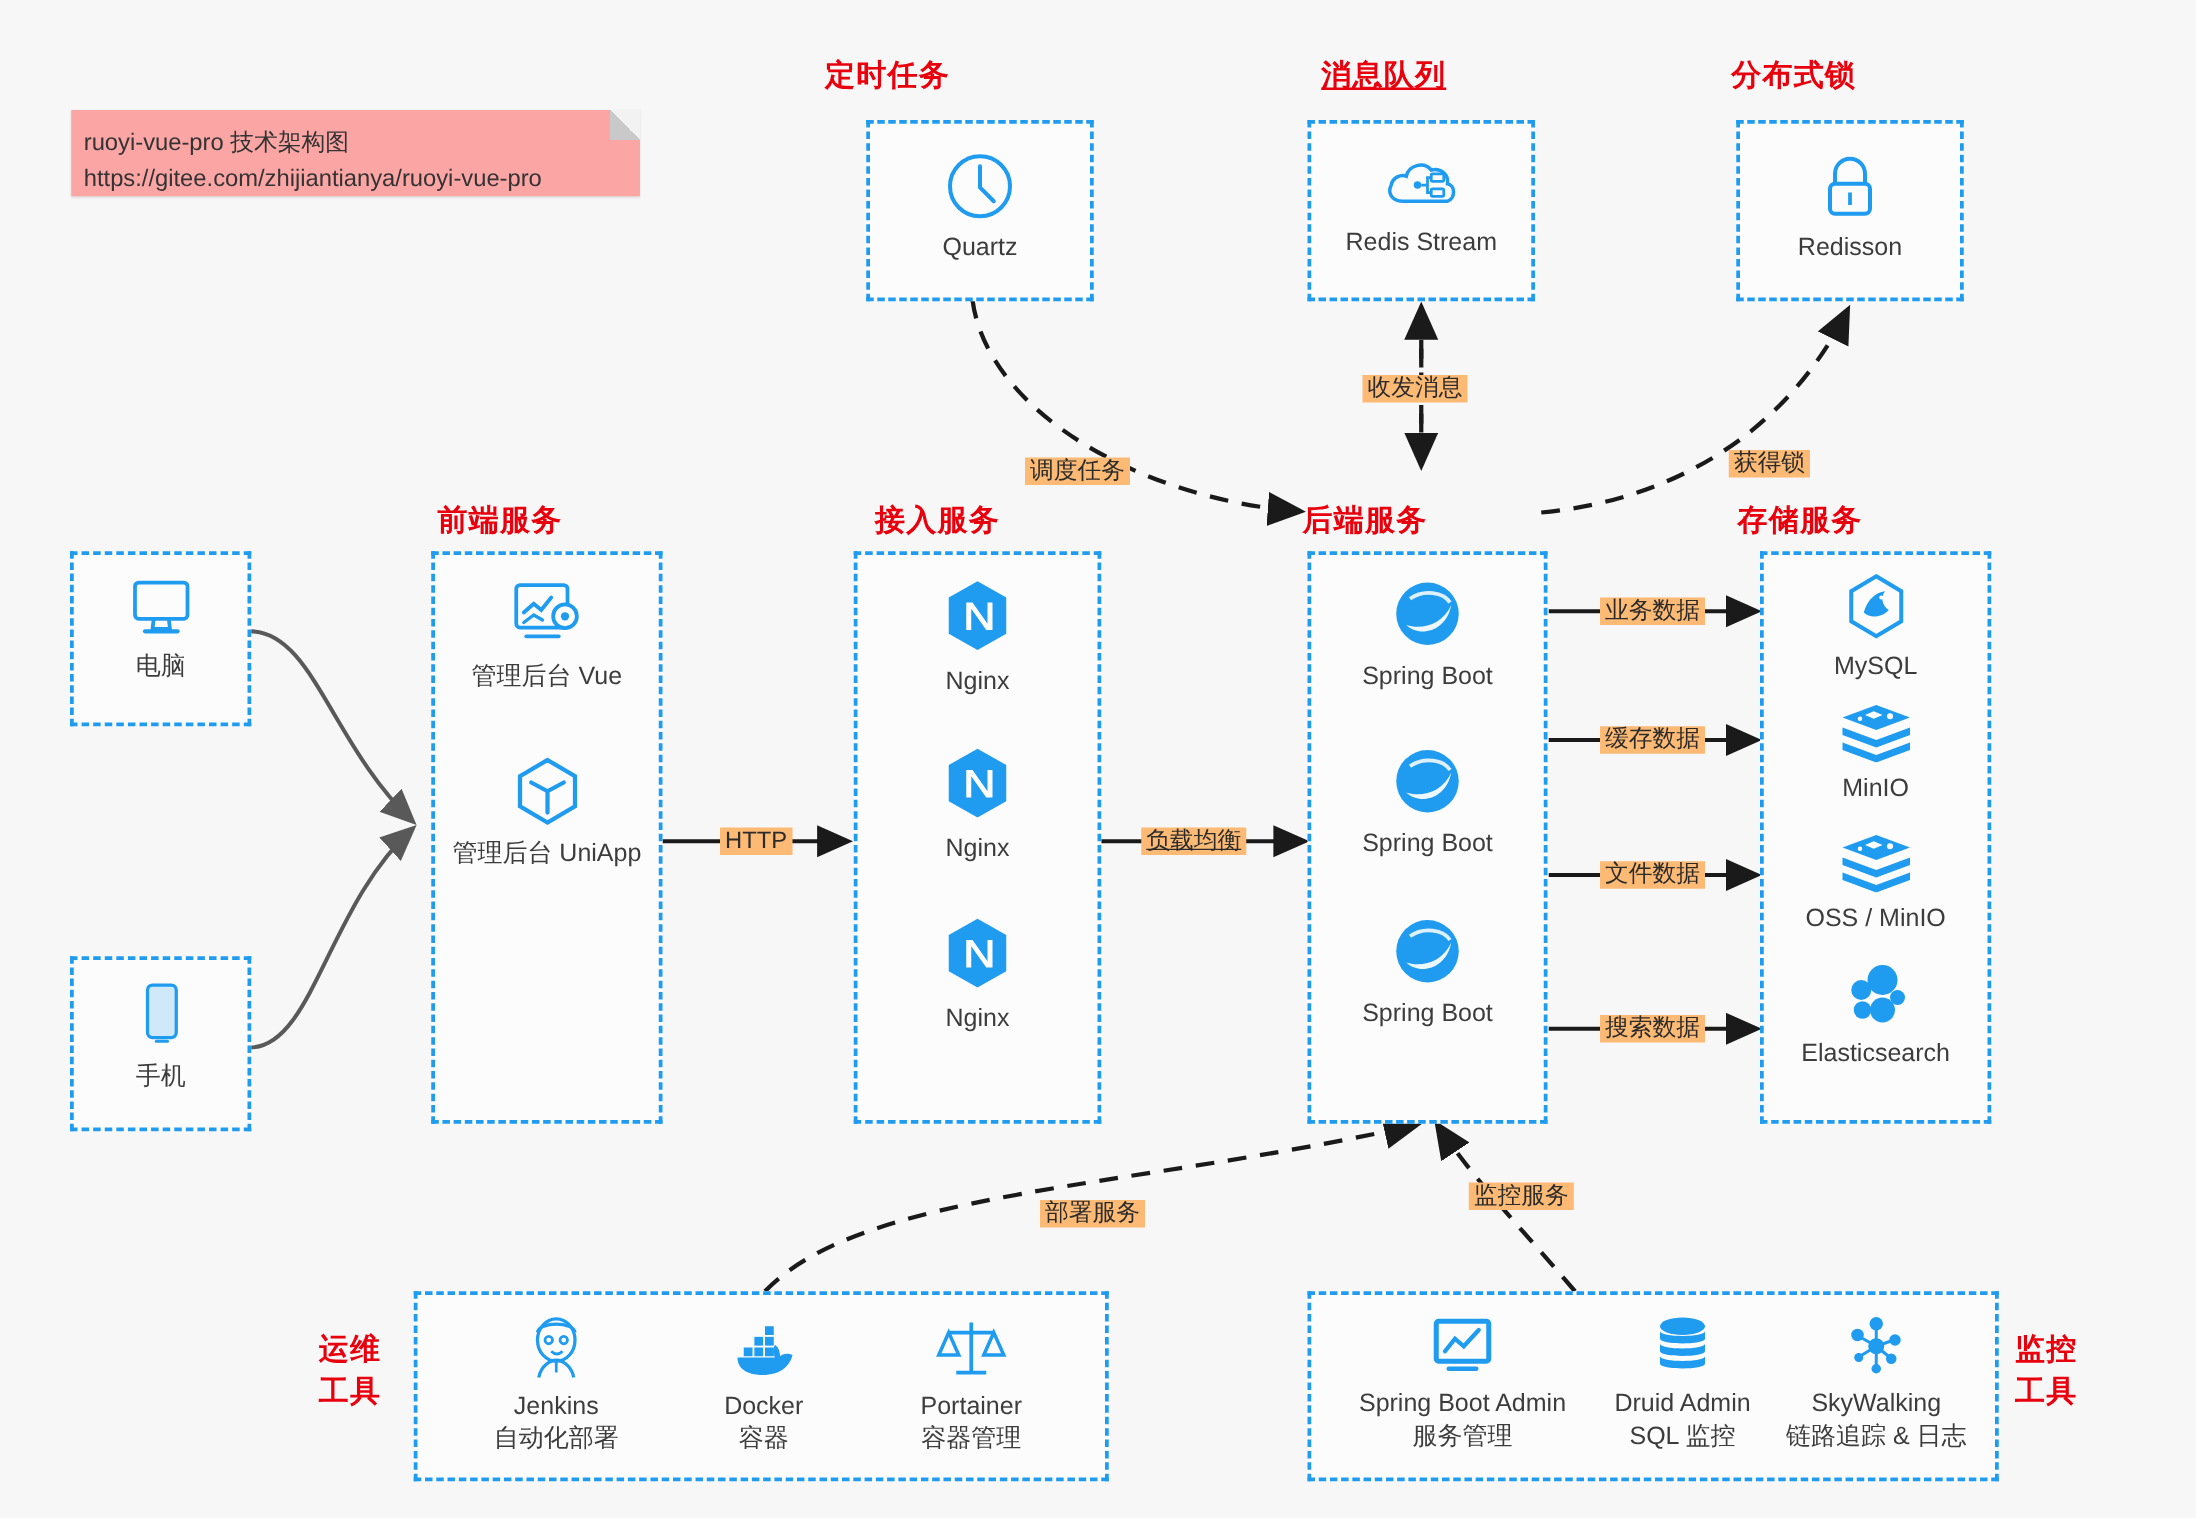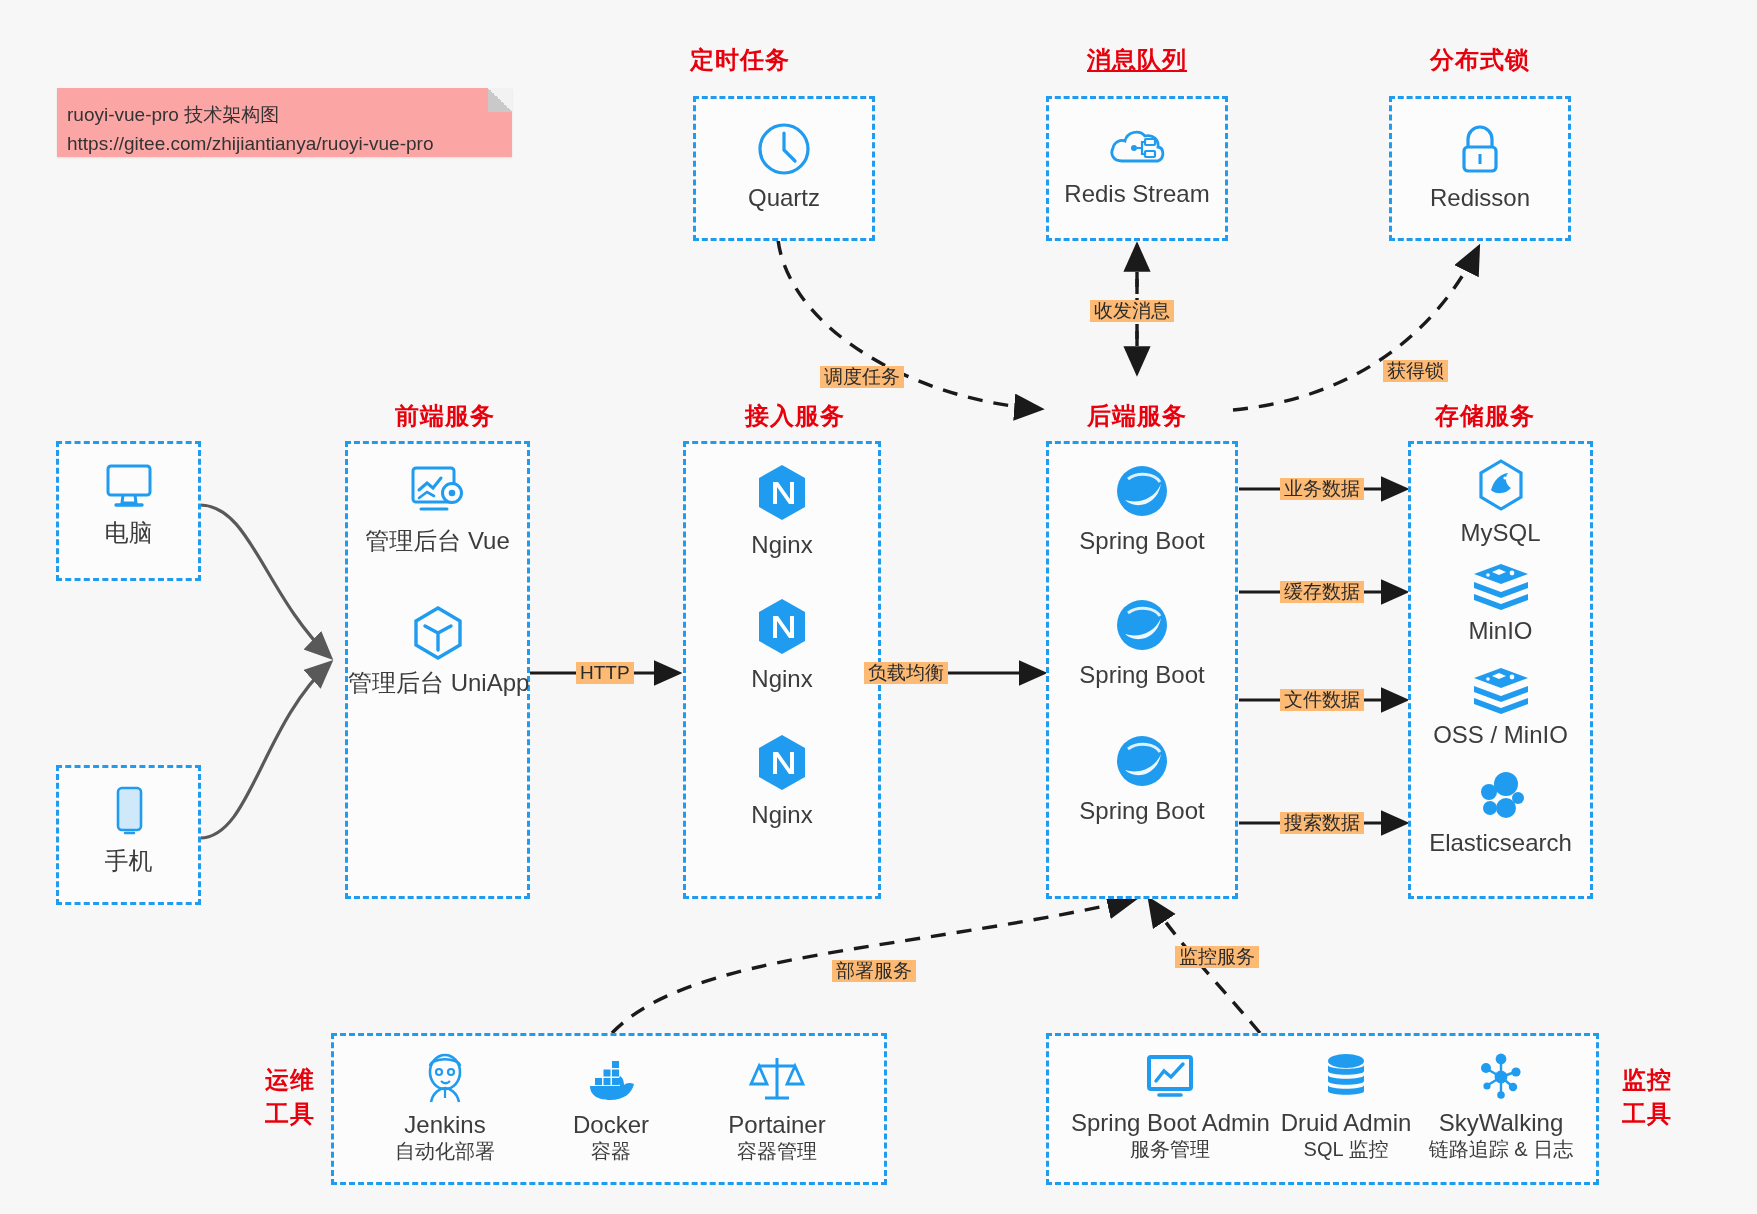--- a/index.html
+++ b/index.html
@@ -20,27 +20,27 @@
   }
   .note .fold{
     position:absolute;right:0;top:0;width:24px;height:24px;
     background:linear-gradient(225deg,#f2f2f2 0 50%,#c9c9c9 50% 100%);
   }
 
   
   .grp{position:absolute;border:3px dashed #1f9bf0;background:#fcfcfc;box-sizing:border-box;}
   .grp-title{
     position:absolute;color:#e8000d;font-weight:bold;font-size:24px;
-    text-align:center;white-space:nowrap;letter-spacing:1px;
+    white-space:nowrap;letter-spacing:1px;
   }
   .grp-title.side{line-height:34px;}
 
   
   .node{position:absolute;text-align:center;}
-  .node .cap{font-size:24px;color:#3c3c3c;line-height:26px;white-space:nowrap;}
+  .node .cap{font-size:20px;color:#3c3c3c;line-height:26px;white-space:nowrap;}
   .node .cap2{font-size:20px;color:#3c3c3c;line-height:26px;white-space:nowrap;}
   .ic{display:block;margin:0 auto 8px;}
 
   
   .elab{
     position:absolute;font-size:19px;color:#2b2b2b;background:#fdba74;
     padding:0 4px;white-space:nowrap;line-height:22px;text-align:right;
   }
 
   svg.wires{position:absolute;left:0;top:0;width:1757px;height:1214px;pointer-events:none;}
@@ -375,21 +375,21 @@
       <div class="cap">SkyWalking</div>
       <div class="cap2">链路追踪 &amp; 日志</div>
     </div>
   </div>
   <div class="grp-title side" style="left:1612px;top:1063px;width:70px;">
     <div>监控</div>
     <div>工具</div>
   </div>
 
   <div class="elab" style="left:576px;top:662px;">HTTP</div>
-  <div class="elab" style="left:864px;top:662px;">负载均衡</div>
+  <div class="elab" style="left:913px;top:662px;text-decoration:underline;">负载均衡</div>
 
   <div class="elab" style="left:820px;top:366px;">调度任务</div>
   <div class="elab" style="left:1090px;top:300px;">收发消息</div>
   <div class="elab" style="left:1383px;top:360px;">获得锁</div>
 
   <div class="elab" style="left:1280px;top:478px;">业务数据</div>
   <div class="elab" style="left:1280px;top:581px;">缓存数据</div>
   <div class="elab" style="left:1280px;top:689px;">文件数据</div>
   <div class="elab" style="left:1280px;top:812px;">搜索数据</div>
 

